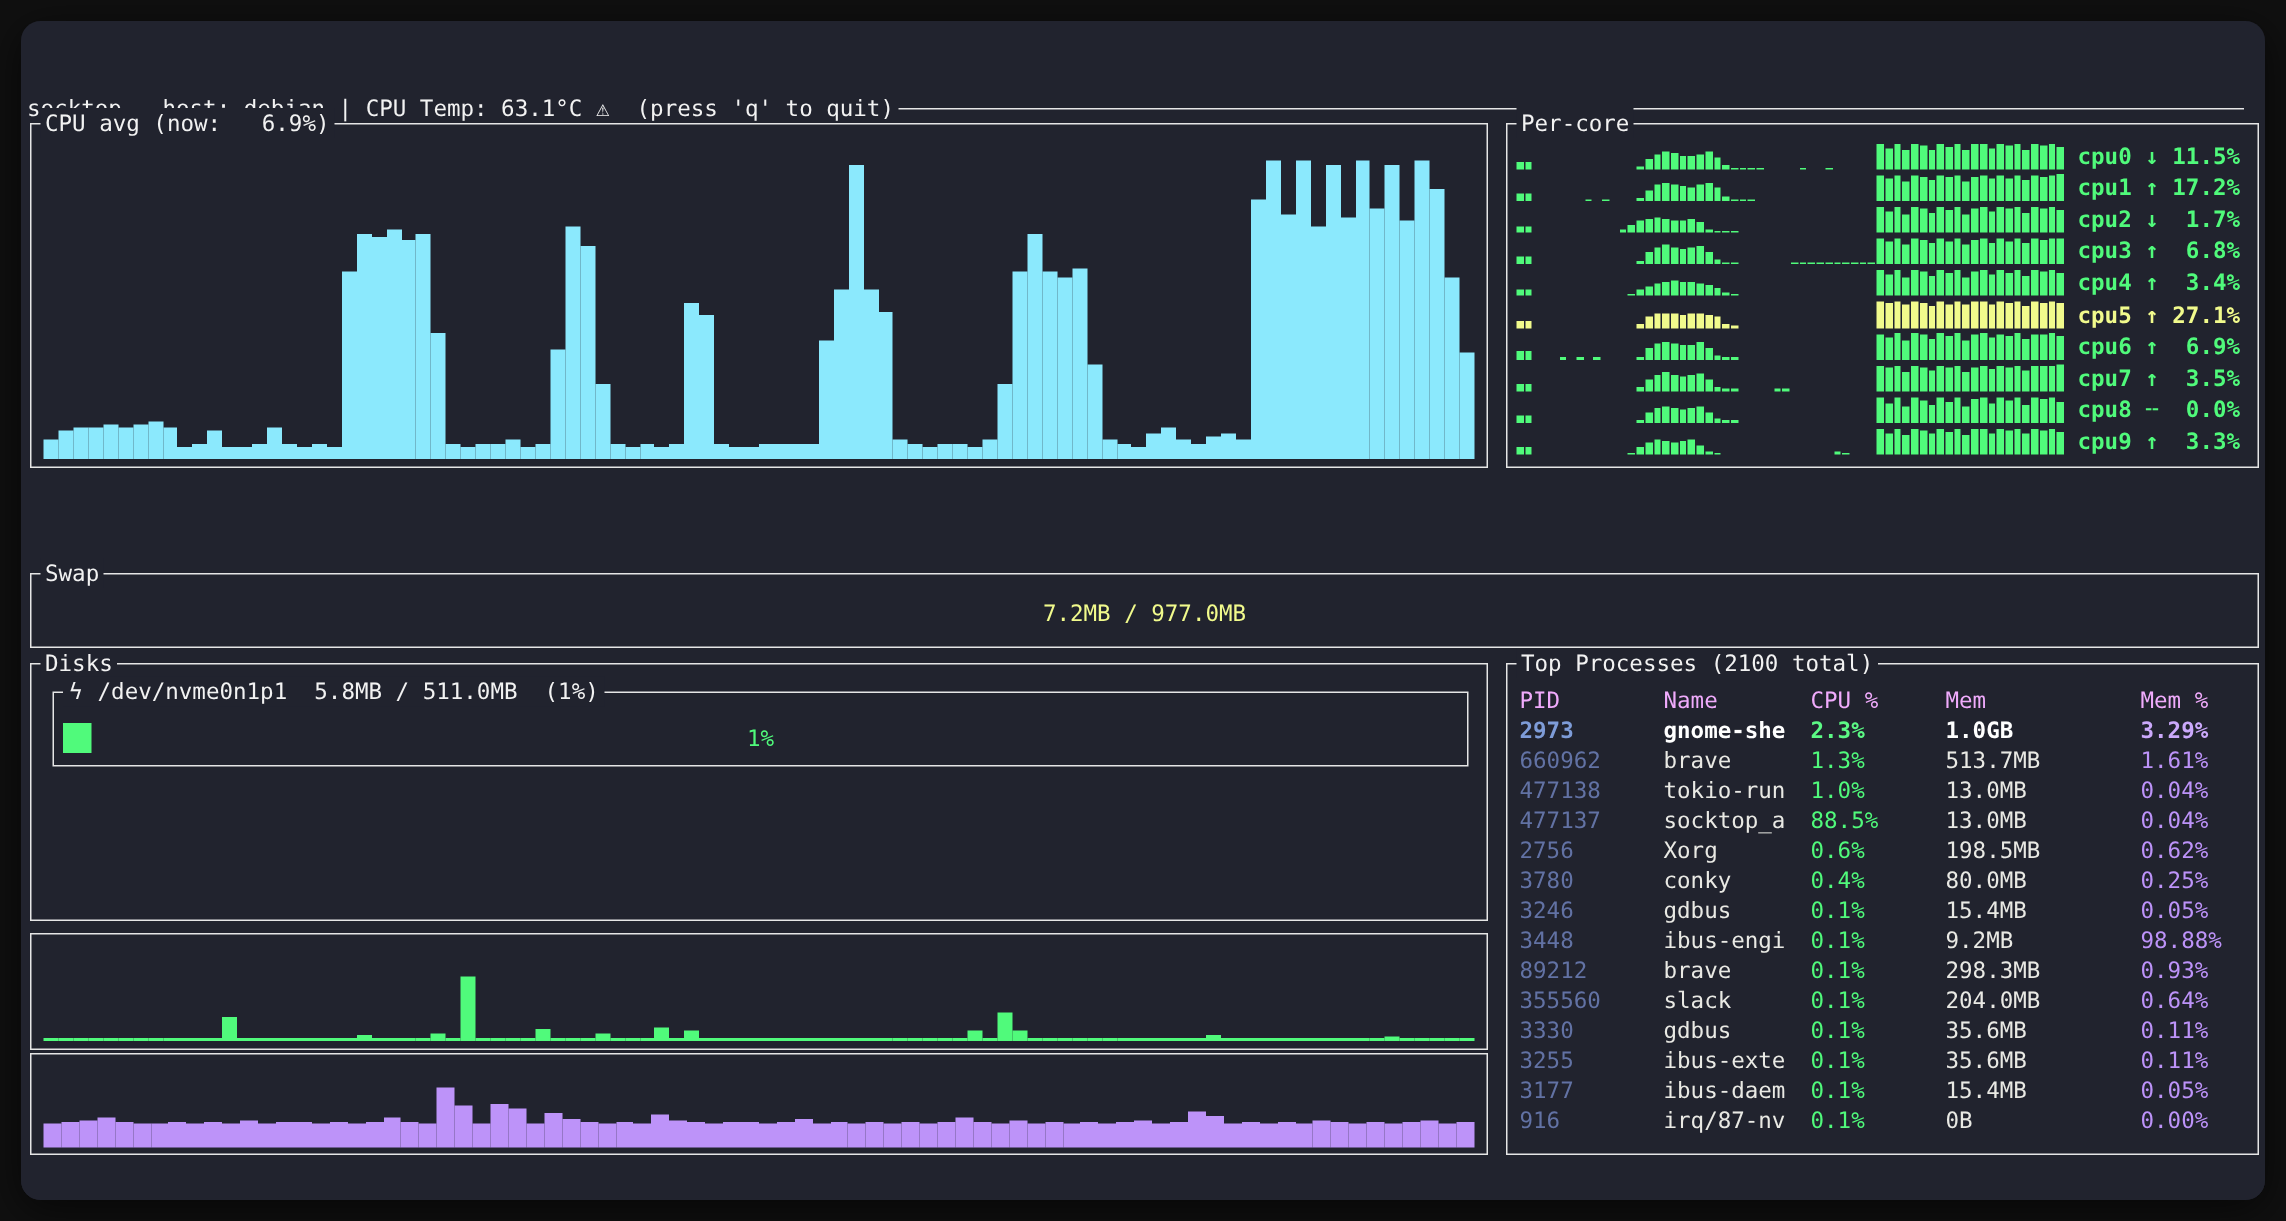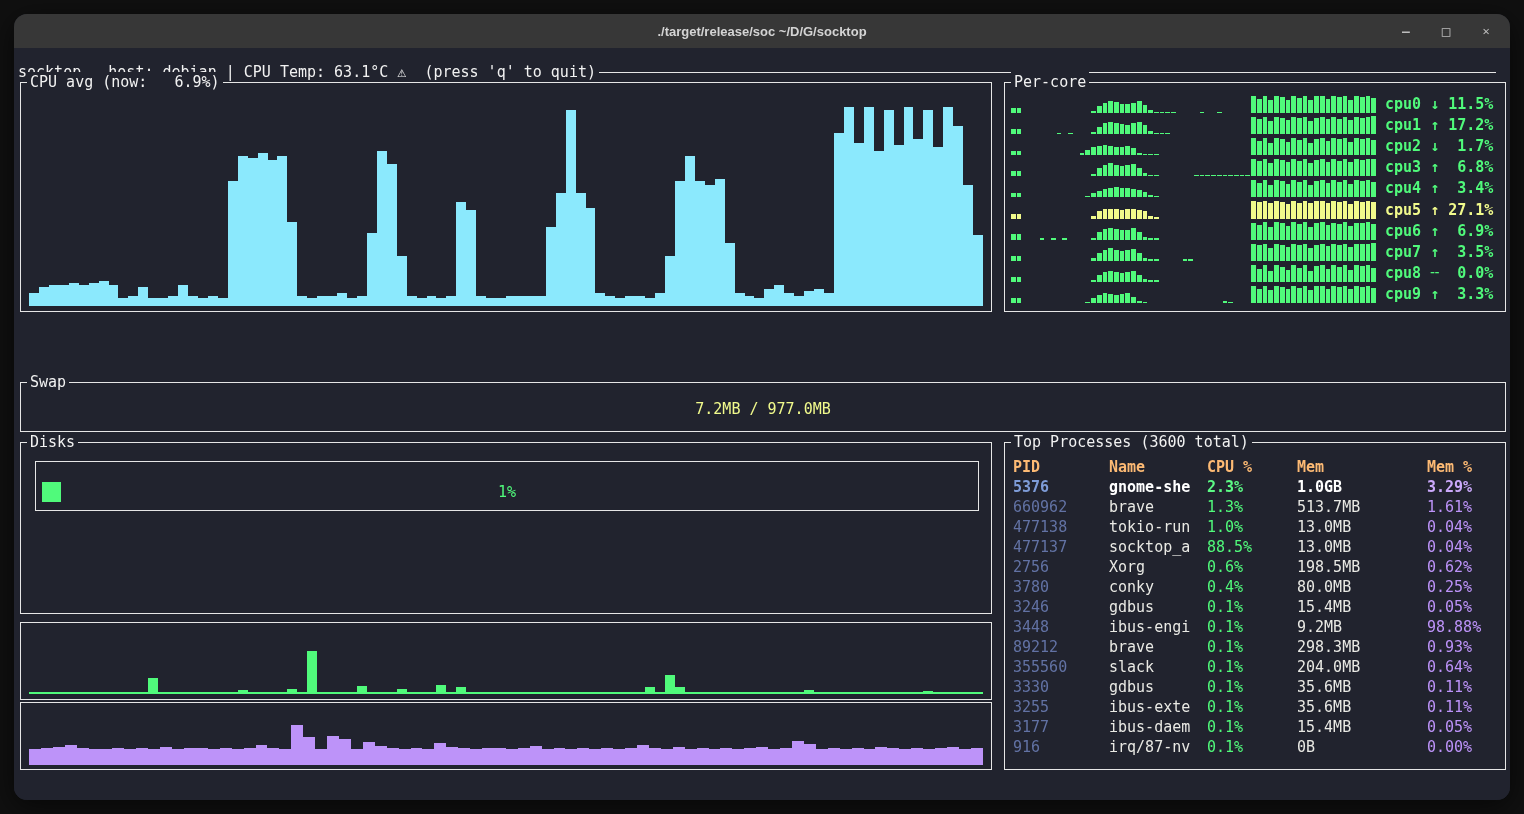--- a/index.html
+++ b/index.html
@@ -48,37 +48,29 @@
   .disk-box{position:relative;margin:18px 12px 0 14px;height:48px;border:1.5px solid #e6e6e6;}
   .disk-box + .disk-box{margin-top:12px;}
   .disk-title{position:absolute;top:-11px;left:6px;background:#21232e;padding:0 4px;white-space:pre;}
   .disk-title .ic{margin-right:10px;}
   .disk-bar{position:absolute;left:6px;right:6px;top:20px;height:20px;}
   .disk-fill{position:absolute;left:0;top:0;bottom:0;background:#50fa7b;}
   .disk-lab{position:absolute;inset:0;text-align:center;line-height:20px;}
   #proc-table{position:absolute;left:8px;right:4px;top:14px;bottom:4px;display:grid;
               grid-template-columns:96px 98px 90px 130px 1fr;grid-auto-rows:20px;align-content:start;}
   .cell{white-space:pre;overflow:hidden;}
-  .hd{color:#fdba74;font-weight:700;}
+  .hd{color:#f0abfc;font-weight:400;}
   .c0{color:#6272a4;}.c1{color:#e9e9e4;}.c2{color:#50fa7b;}.c3{color:#e9e9e4;}.c4{color:#bd93f9;}
   .b{font-weight:700;}
   .b.c0{color:#7e9cd8;}.b.c1{color:#ffffff;}.b.c2{color:#5cfa85;}.b.c3{color:#ffffff;}.b.c4{color:#cba9fb;}
 </style>
 </head>
 <body>
 
 <div class="window">
-  <div class="titlebar">
-    <span>./target/release/soc ~/D/G/socktop</span>
-    <div class="controls">
-      <span class="ctl min">–</span>
-      <span class="ctl max">□</span>
-      <span class="ctl close">✕</span>
-    </div>
-  </div>
 
   <div class="term">
 
     <div class="tui-header">
       <span class="txt">socktop — host: debian | CPU Temp: 63.1°C ⚠  (press 'q' to quit)</span>
       <span class="line"></span>
     </div>
 
     <div class="panel" id="p-cpu">
       <span class="ptitle">CPU avg (now:   6.9%)</span>
@@ -883,20 +875,21 @@
       <span class="ptitle">Swap</span>
       <div class="gauge">
         <div class="gfill" id="swap-fill" style="width: 0%;"></div>
         <div class="glab" style="color: rgb(241, 250, 140);">7.2MB / 977.0MB</div>
       </div>
     </div>
 
     <div class="panel" id="p-disks">
       <span class="ptitle">Disks</span>
       <div class="disk-box">
+        <span class="disk-title"><span class="ic">ϟ</span><span>/dev/nvme0n1p1  5.8MB / 511.0MB  (1%)</span></span>
         <div class="disk-bar">
           <div class="disk-fill" style="width: 2%;"></div>
           <div class="disk-lab" style="color: rgb(80, 250, 123);">1%</div>
         </div>
       </div>
     </div>
 
     <div class="panel" id="p-down">
       <div class="spark" id="down-chart">
           <div style="flex: 1 1 0px; height: 4%; background: rgb(80, 250, 123);"></div>
@@ -1077,28 +1070,28 @@
           <div style="flex: 1 1 0px; height: 38%; background: rgb(189, 147, 249);"></div>
           <div style="flex: 1 1 0px; height: 34%; background: rgb(189, 147, 249);"></div>
           <div style="flex: 1 1 0px; height: 36%; background: rgb(189, 147, 249);"></div>
           <div style="flex: 1 1 0px; height: 40%; background: rgb(189, 147, 249);"></div>
           <div style="flex: 1 1 0px; height: 34%; background: rgb(189, 147, 249);"></div>
           <div style="flex: 1 1 0px; height: 36%; background: rgb(189, 147, 249);"></div>
         </div>
     </div>
 
     <div class="panel" id="p-proc">
-      <span class="ptitle">Top Processes (3600 total)</span>
+      <span class="ptitle">Top Processes (2100 total)</span>
       <div id="proc-table">
           <div class="cell hd">PID</div>
           <div class="cell hd">Name</div>
           <div class="cell hd">CPU %</div>
           <div class="cell hd">Mem</div>
           <div class="cell hd">Mem %</div>
-          <div class="cell c0 b">5376</div>
+          <div class="cell c0 b">2973</div>
           <div class="cell c1 b">gnome-she</div>
           <div class="cell c2 b">2.3%</div>
           <div class="cell c3 b">1.0GB</div>
           <div class="cell c4 b">3.29%</div>
           <div class="cell c0">660962</div>
           <div class="cell c1">brave</div>
           <div class="cell c2">1.3%</div>
           <div class="cell c3">513.7MB</div>
           <div class="cell c4">1.61%</div>
           <div class="cell c0">477138</div>

